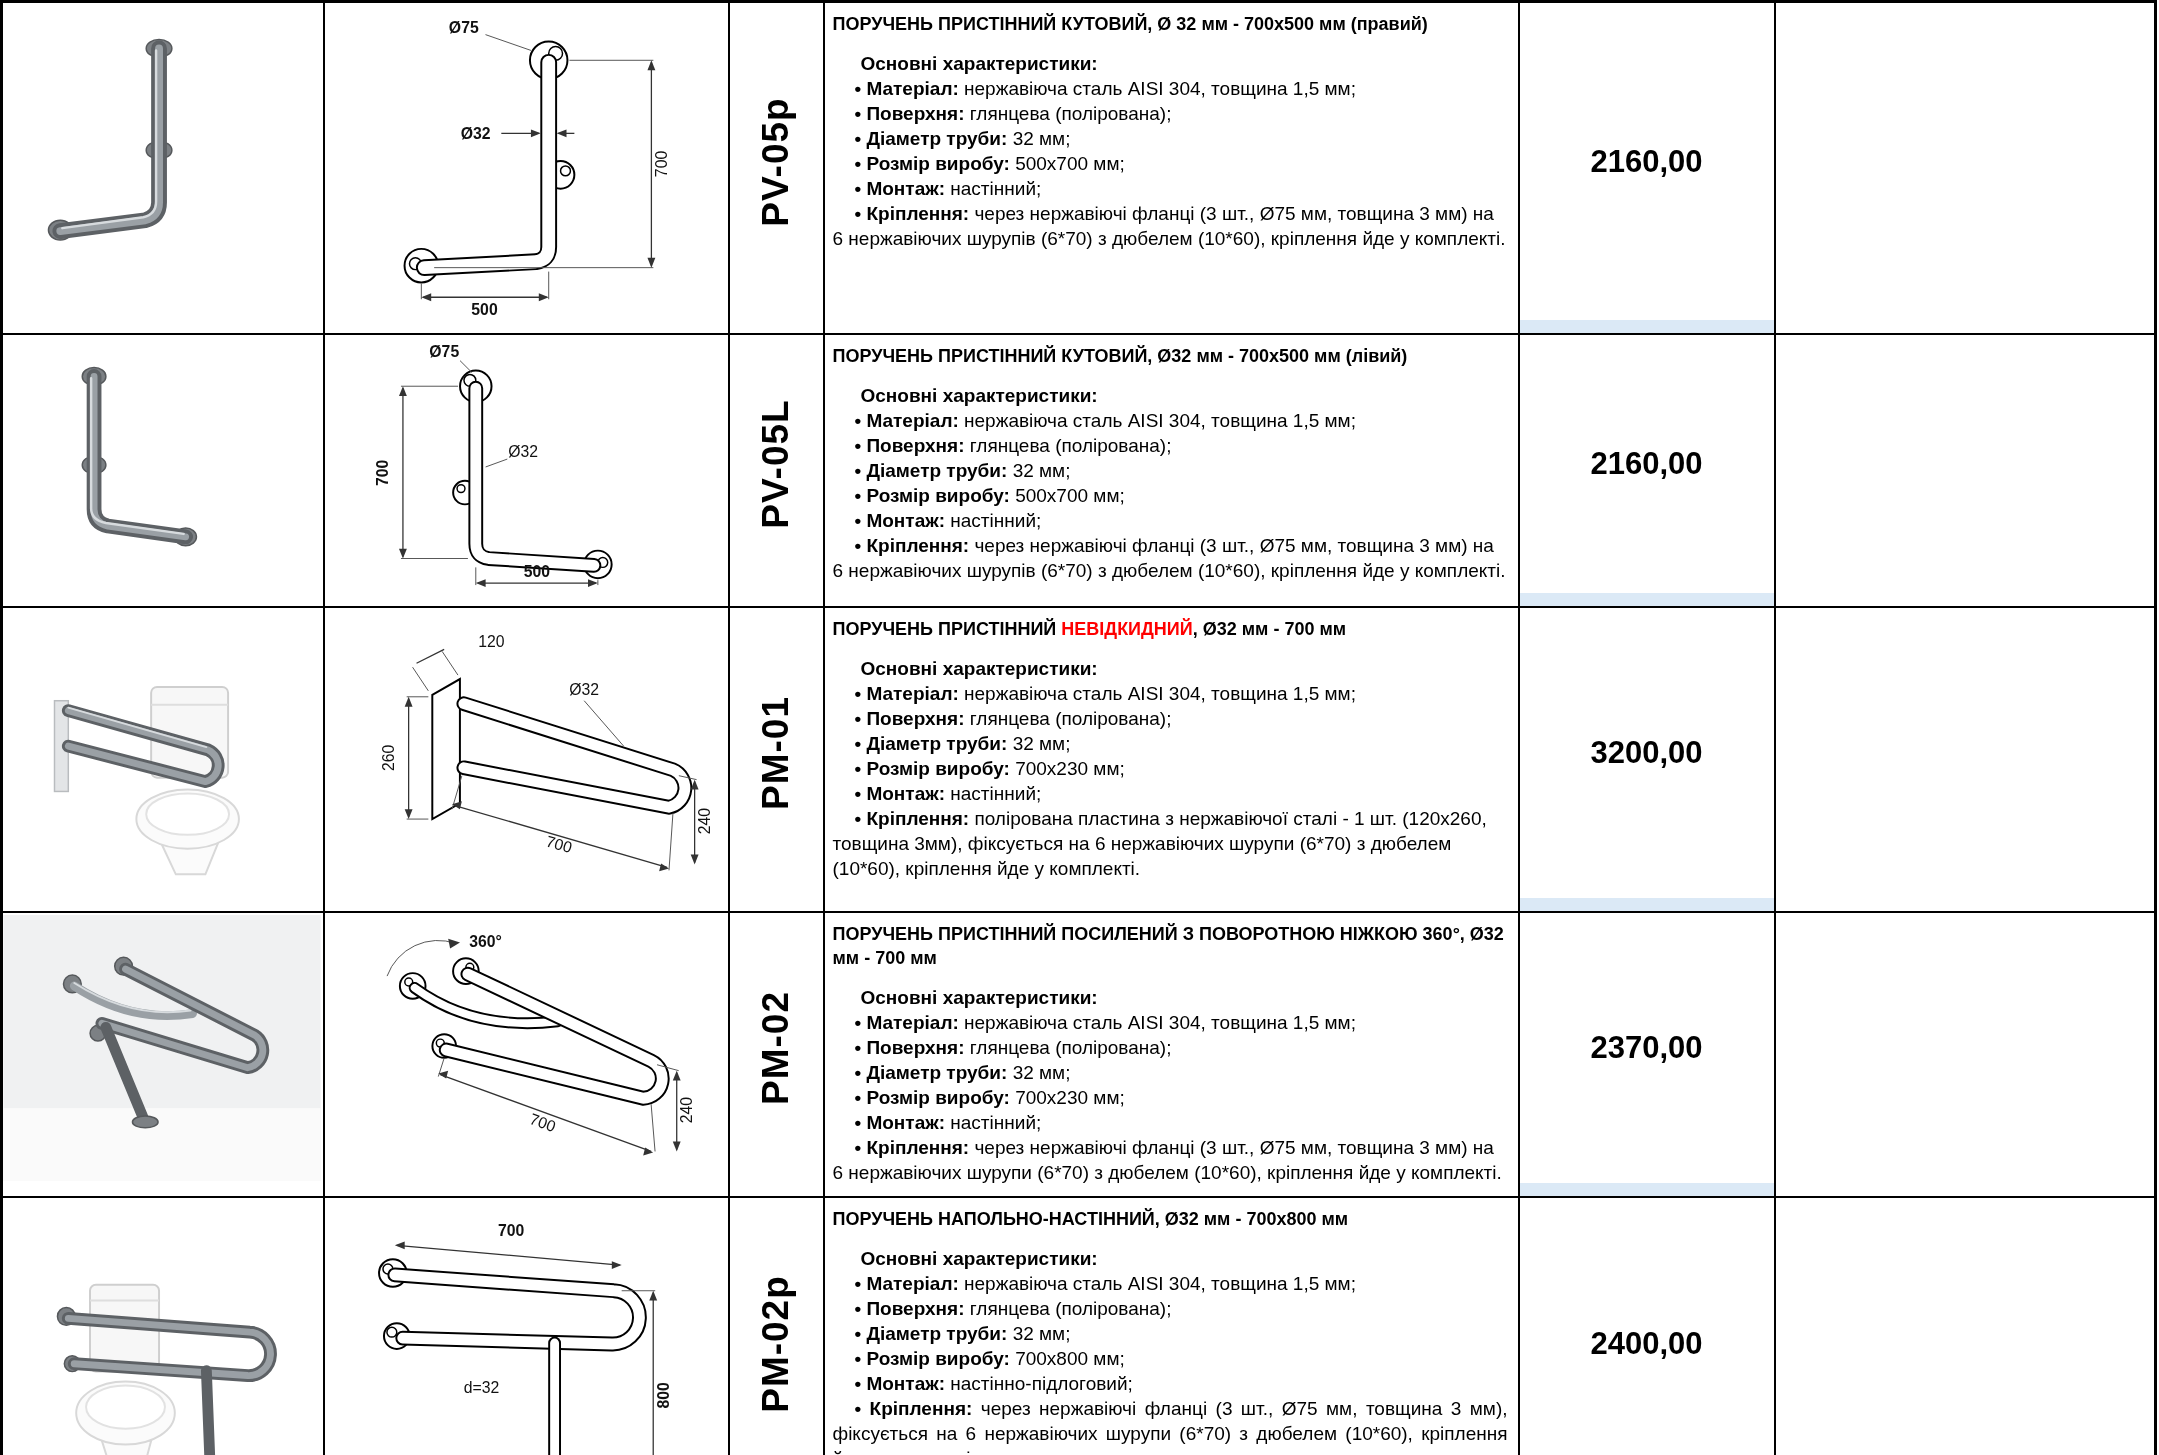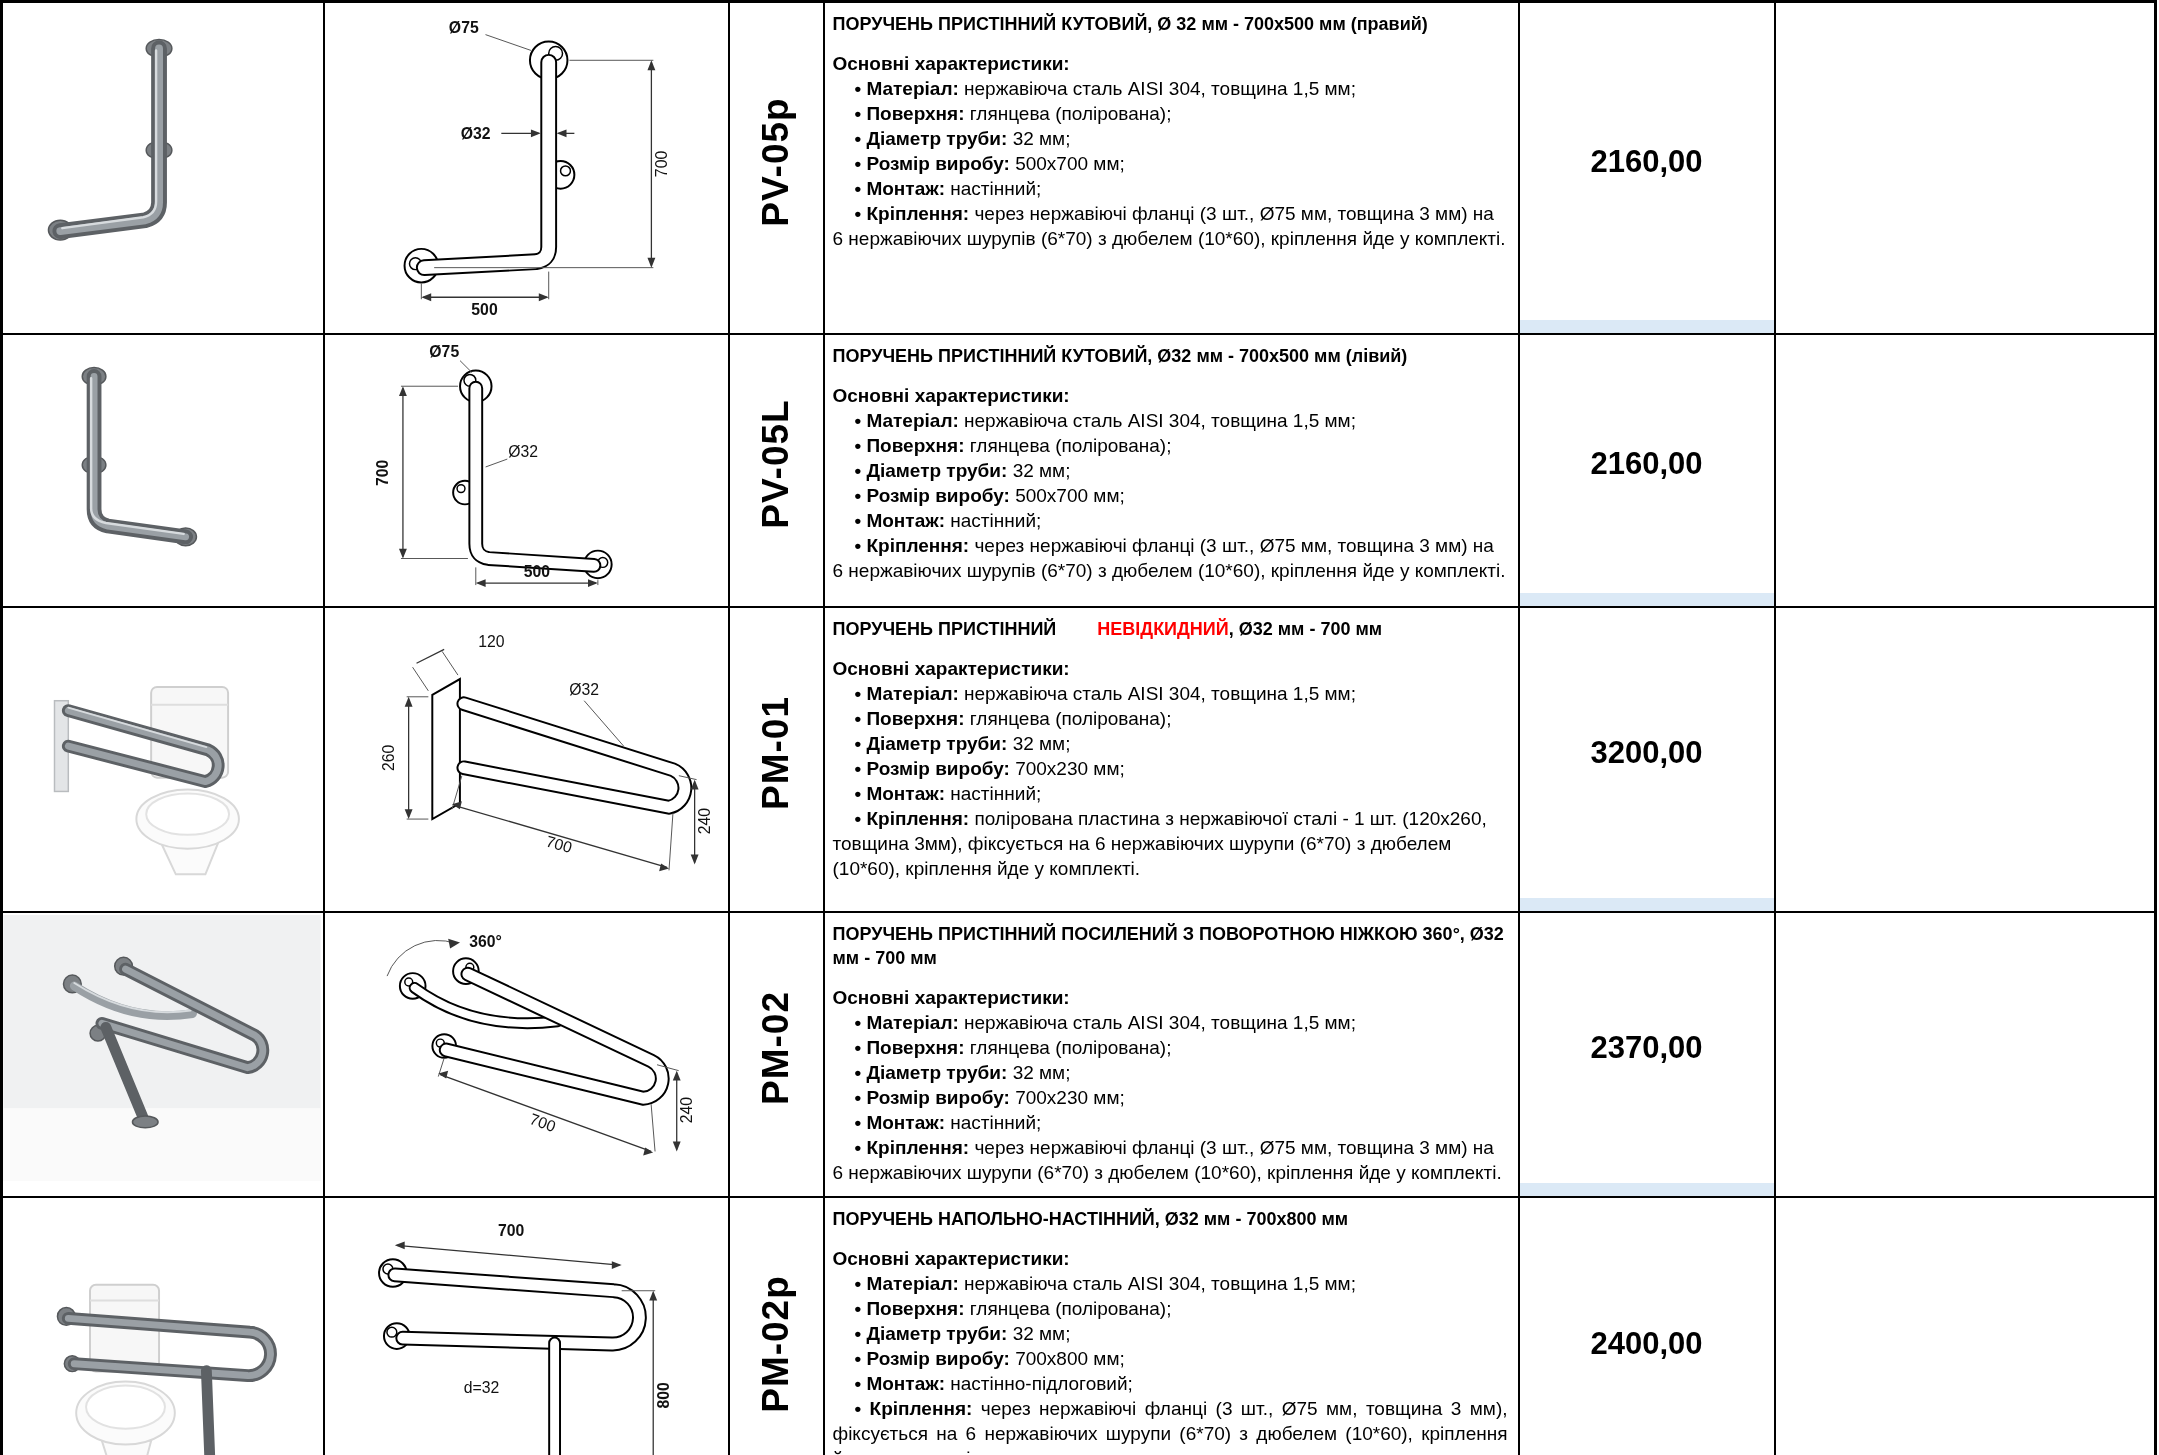--- a/index.html
+++ b/index.html
@@ -7,22 +7,22 @@
   table.price-list{border-collapse:collapse;table-layout:fixed;width:2157px;border:3px solid #000;}
   td{border:2px solid #000;vertical-align:top;padding:0;background:#fff;overflow:hidden;}
   .wrap{overflow:hidden;}
   .h1{height:317px}.h2{height:258px}.h3{height:290px}.h4{height:270px}.h5{height:292px}
   .imgw{display:flex;align-items:center;width:100%;}
   .imgw svg{display:block;}
   .codew{display:flex;align-items:center;justify-content:center;width:100%;}
   .code{transform:rotate(-90deg);font-weight:bold;font-size:37px;letter-spacing:1px;white-space:nowrap;}
   .desc{padding:9px 10px 4px 8px;font-size:19px;line-height:25px;}
   .title{font-weight:bold;font-size:18px;line-height:24px;margin-bottom:15px;}
-  .red{color:#ff0000;margin-left:36px;}
-  .sec{font-weight:bold;}
+  .red{color:#ff0000;}
+  .sec{font-weight:bold;margin-left:28px;}
   .bullet b{font-weight:bold;margin-left:22px;}
   .just{text-align:justify;}
   .price-cell{background:#dbe9f6;}
   .pricew{display:flex;align-items:center;justify-content:center;width:100%;background:#ffffff;}
   .price{font-weight:bold;font-size:31px;}
   
   svg text{font-size:16px;fill:#111;font-family:"Liberation Sans",sans-serif;}
   .dim{stroke:#333;stroke-width:1.3;fill:none;}
   .thin{stroke:#555;stroke-width:1;fill:none;}
   .arr{fill:#333;stroke:none;}

